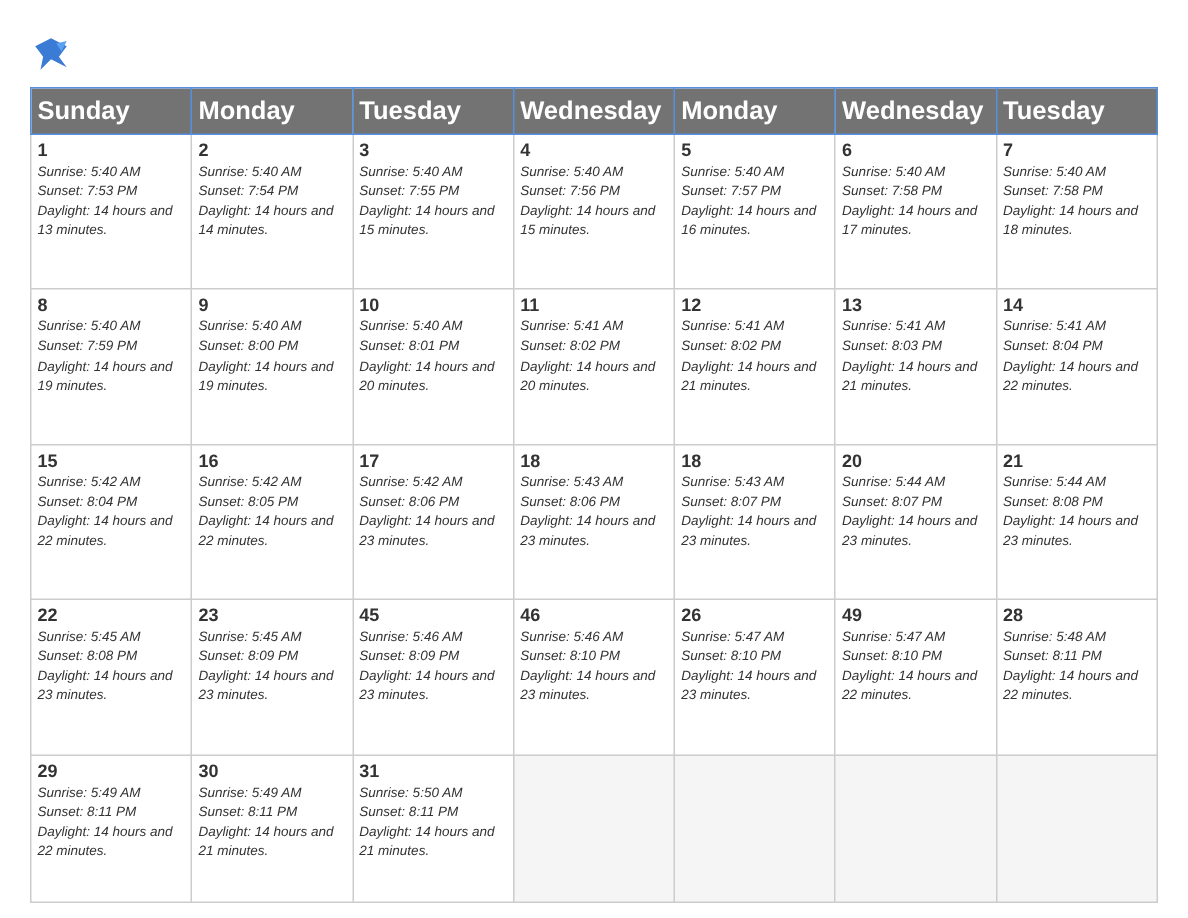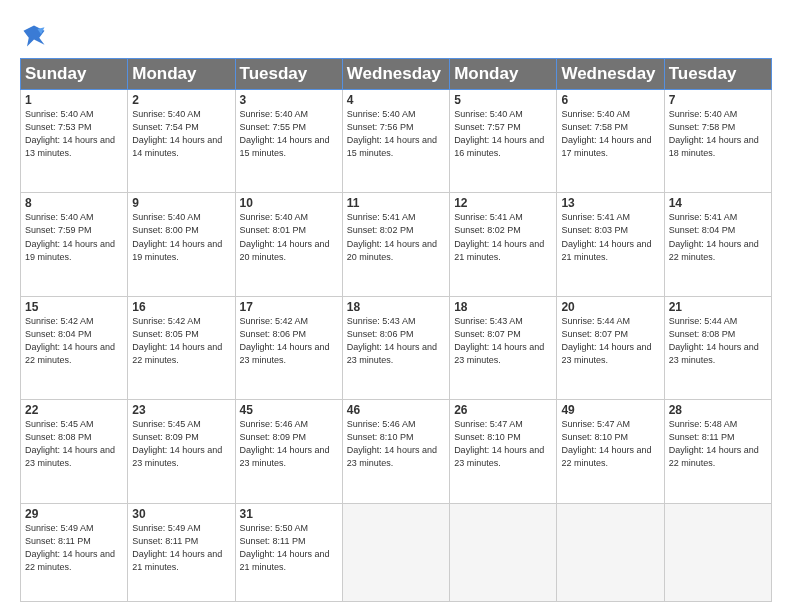--- a/index.html
+++ b/index.html
@@ -87,20 +87,21 @@
     .day-num {
       font-size: 12px;
       font-weight: bold;
       display: block;
       margin-bottom: 1px;
     }
     .day-info {
       font-size: 9px;
       line-height: 1.45;
       color: #333;
+      font-style: italic;
     }
   </style>
 </head>
 <body>
 
 <div class="page">
   <div class="header">
     <div class="logo">
       <svg class="logo-icon" viewBox="0 0 32 32">
         <rect x="0" y="0" width="32" height="32" fill="white"></rect>

